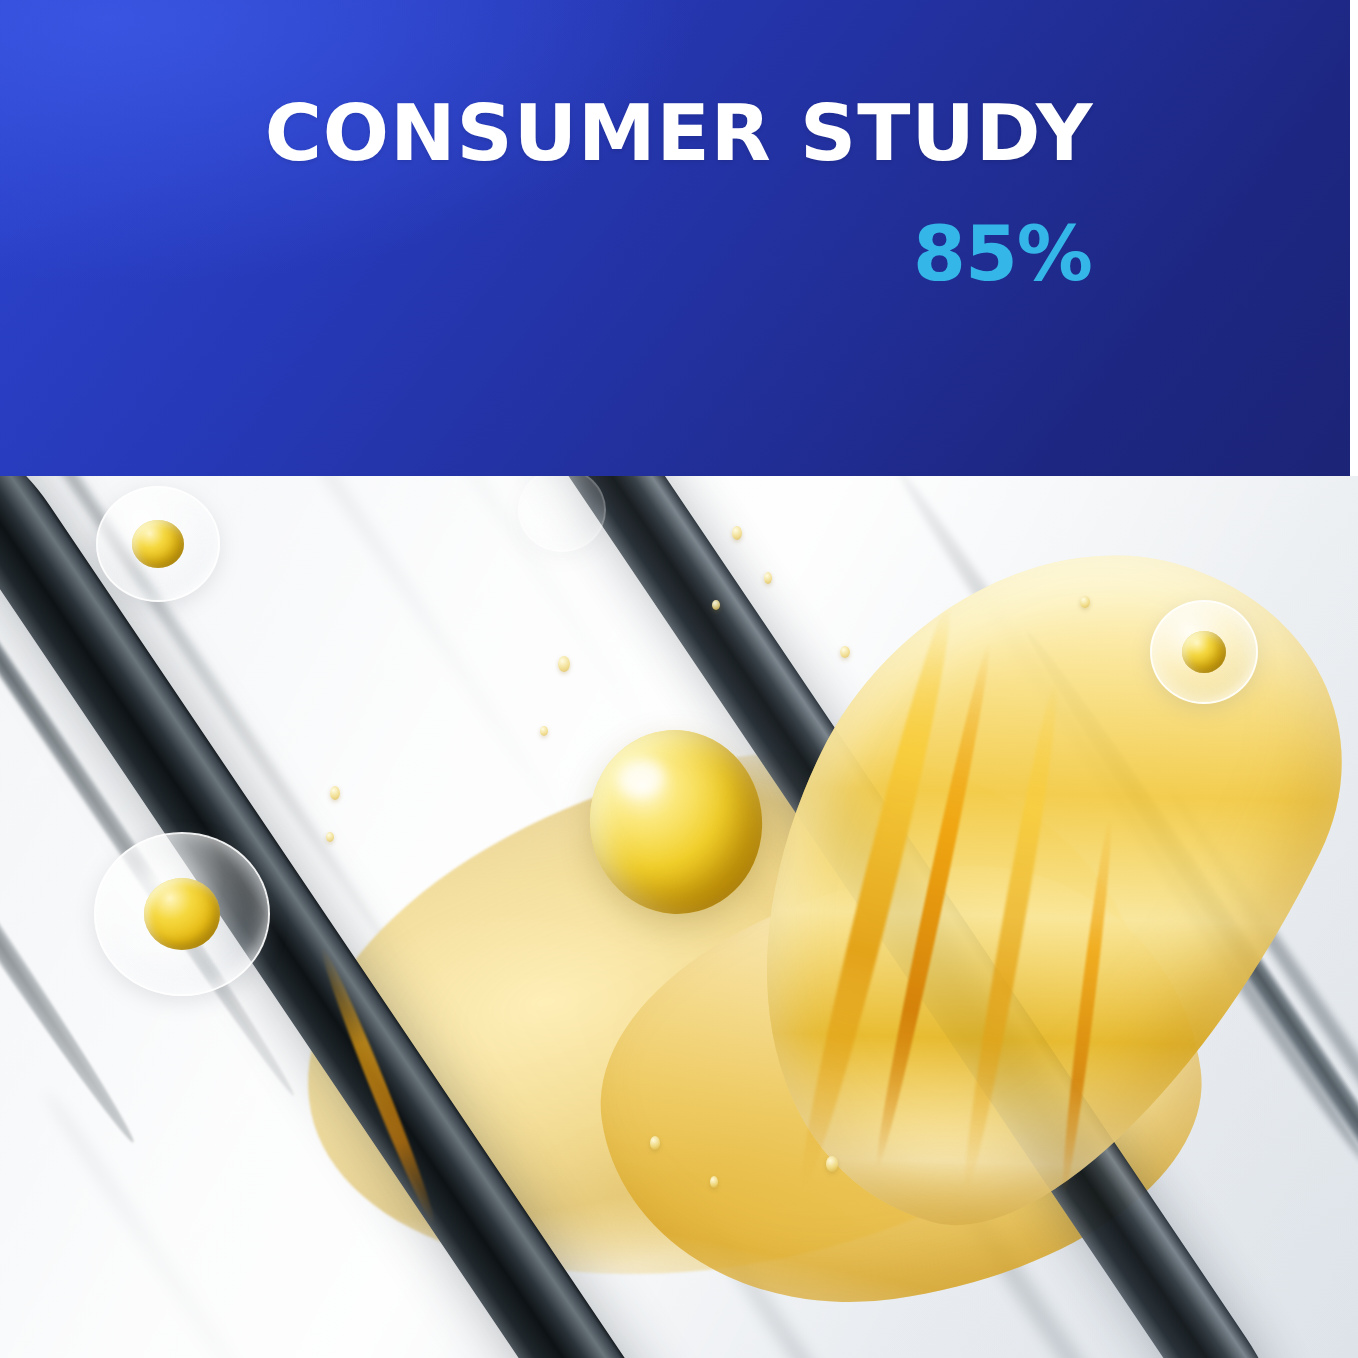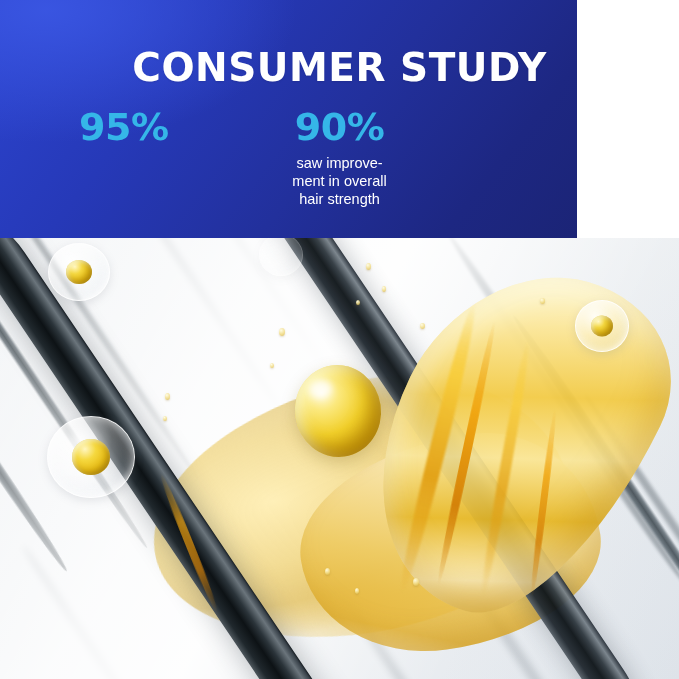--- a/index.html
+++ b/index.html
@@ -17,21 +17,21 @@
     height: 679px;
     overflow: hidden;
     background: #ffffff;
   }
 
   
   .stats-banner {
     position: absolute;
     left: 0;
     top: 0;
-    width: 577px;
+    width: 675px;
     height: 239px;
     background:
       radial-gradient(ellipse 70% 90% at 8% 4%, rgba(58,86,226,0.95) 0%, rgba(58,86,226,0.0) 62%),
       linear-gradient(128deg, #2c44cf 0%, #2639b8 30%, #22309c 58%, #1d2782 82%, #1b2476 100%);
     overflow: hidden;
   }
 
   .banner-title {
     position: absolute;
     left: 0;
@@ -307,31 +307,25 @@
 
 <div id="ad-root">
 
   <div class="stats-banner">
 
     <div class="banner-title">CONSUMER STUDY</div>
 
     <div class="stats-row">
 
       <div class="stat-col">
-        <div class="stat-value">95%</div>
       </div>
 
+
       <div class="stat-col">
-        <div class="stat-value">90%</div>
-        <div class="stat-desc">saw improve-
-ment in overall
-hair strength</div>
-      </div>
-
-      <div class="stat-col">
+        <div class="stat-value">85%</div>
       </div>
 
     </div>
   </div>
 
   <div class="photo">
 
     <div class="strand" style="left:-60px; top:-60px; width:13px; height:430px; transform:rotate(-34deg);"></div>
     <div class="strand" style="left:10px; top:-120px; width:11px; height:470px; transform:rotate(-34deg);"></div>
     <div class="strand soft" style="left:75px; top:-150px; width:9px; height:430px; transform:rotate(-34deg);"></div>

